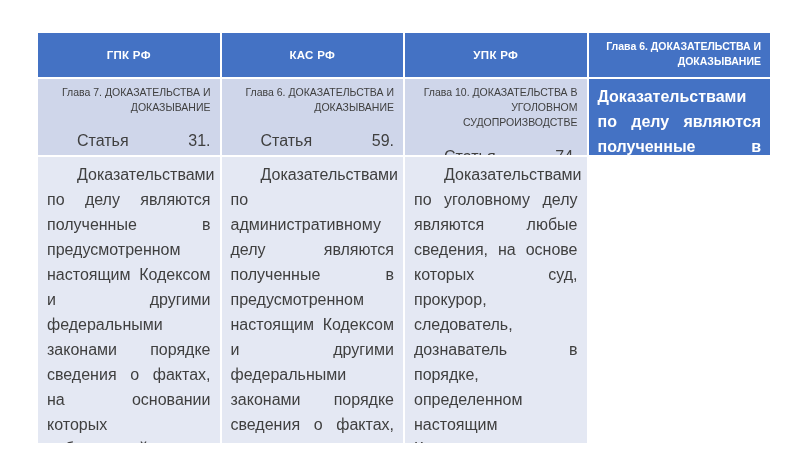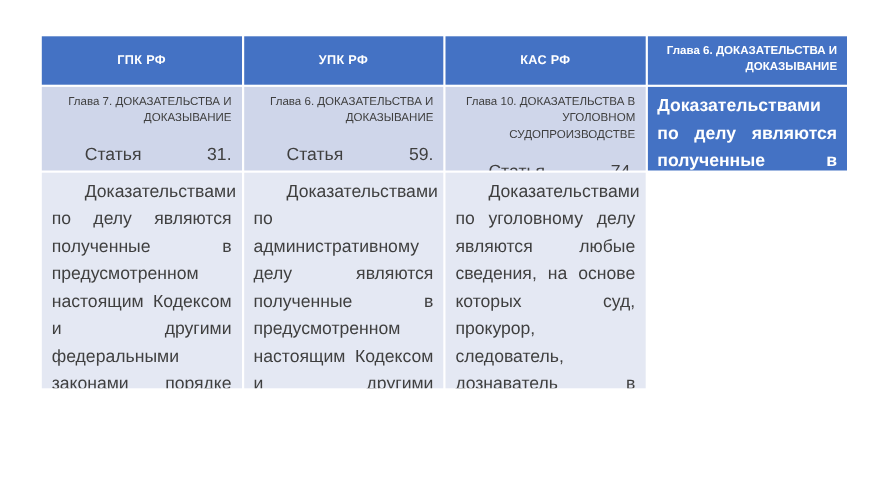--- a/index.html
+++ b/index.html
@@ -12,21 +12,21 @@
   }
   *{box-sizing:border-box;}
   html,body{margin:0;padding:0;}
   body{
     width:800px;height:450px;overflow:hidden;
     background:var(--slide-bg);
     font-family:"Liberation Sans","DejaVu Sans",sans-serif;
   }
   .slide{position:relative;width:800px;height:450px;background:var(--slide-bg);}
   .cmp-table{
-    position:absolute;left:38px;top:33px;width:732px;height:320px;
+    position:absolute;left:38px;top:33px;width:732px;height:410px;
     display:grid;
     grid-template-columns:repeat(4,1fr);
     grid-template-rows:44px 76px 1fr;
     gap:2px;
     background:var(--slide-bg);
   }
   .cell{overflow:hidden;}
   .hdr{
     background:var(--header-bg);color:var(--accent-text);
     display:flex;align-items:center;justify-content:center;
@@ -43,24 +43,24 @@
 </head>
 <body>
 
 <div class="slide">
   <div class="cmp-table">
 
     <div class="cell hdr">
       <span>ГПК РФ</span>
     </div>
     <div class="cell hdr">
-      <span>УПК РФ</span>
+      <span>КАС РФ</span>
     </div>
     <div class="cell hdr">
-      <span>КАС РФ</span>
+      <span>УПК РФ</span>
     </div>
 
     <div class="cell sub accent">
       <p class="chapter">Глава 6. ДОКАЗАТЕЛЬСТВА И ДОКАЗЫВАНИЕ</p>
       <p class="article">Статья 55. Доказательства</p>
     </div>
     <div class="cell sub">
       <p class="chapter">Глава 7. ДОКАЗАТЕЛЬСТВА И ДОКАЗЫВАНИЕ</p>
       <p class="article">Статья 31. Доказательства</p>
     </div>

